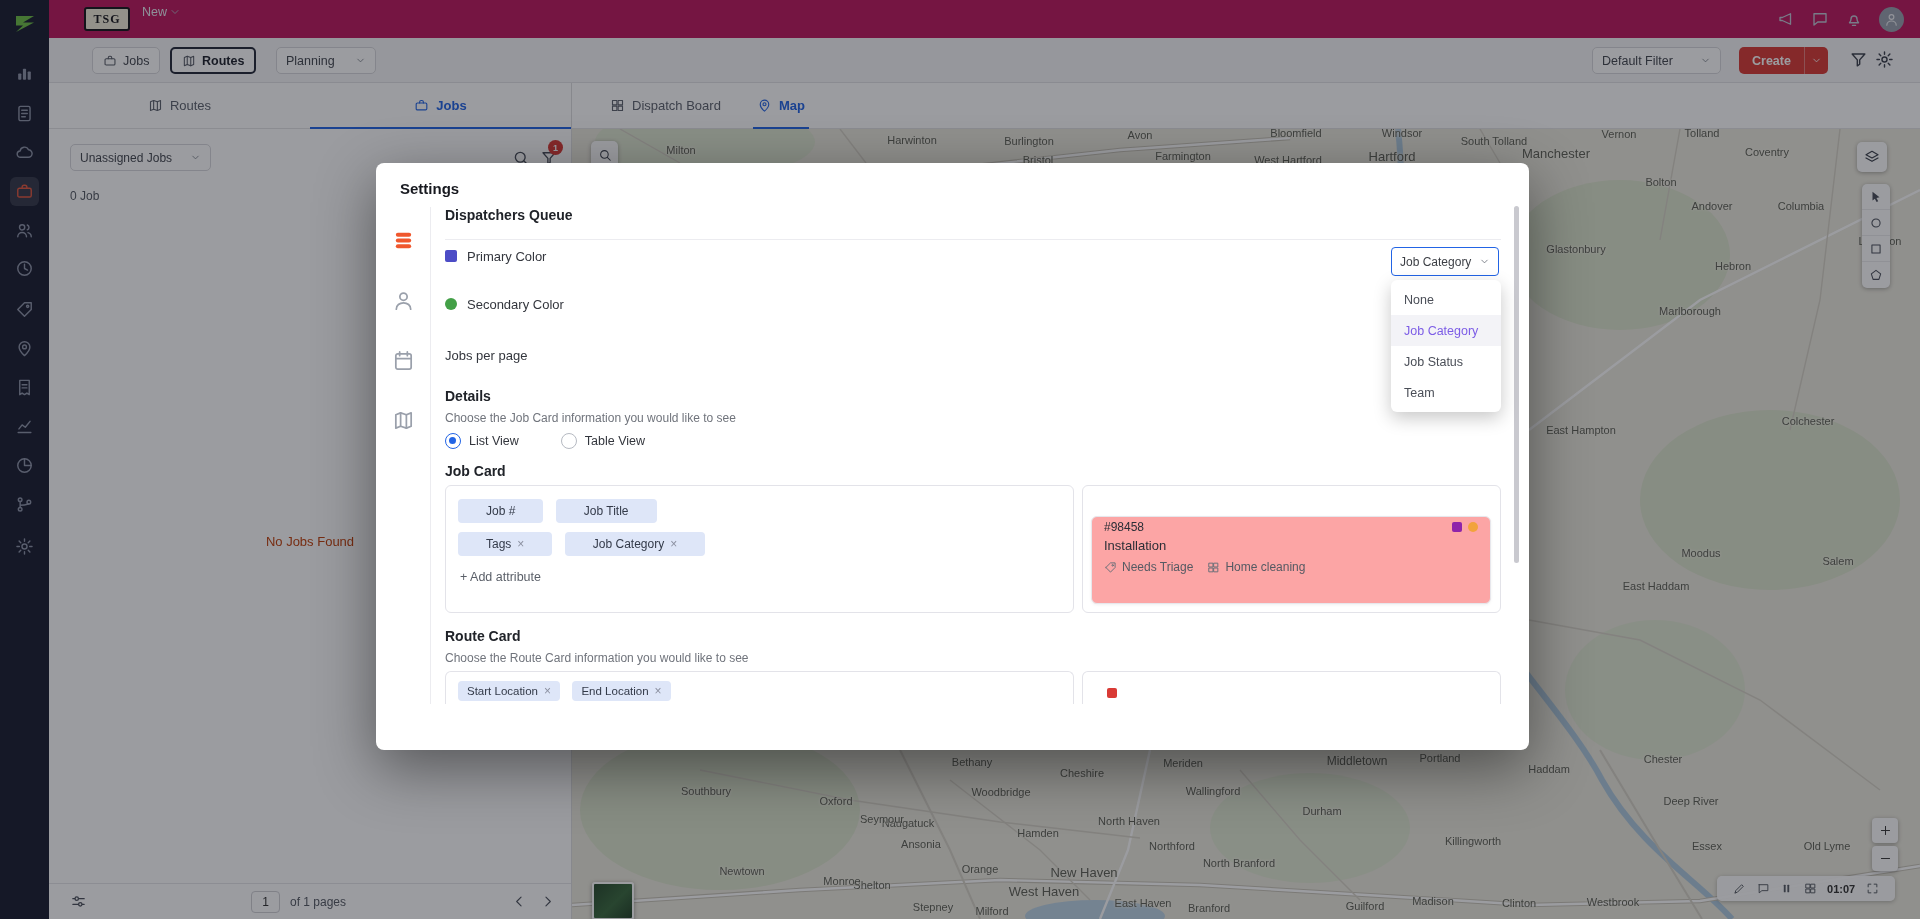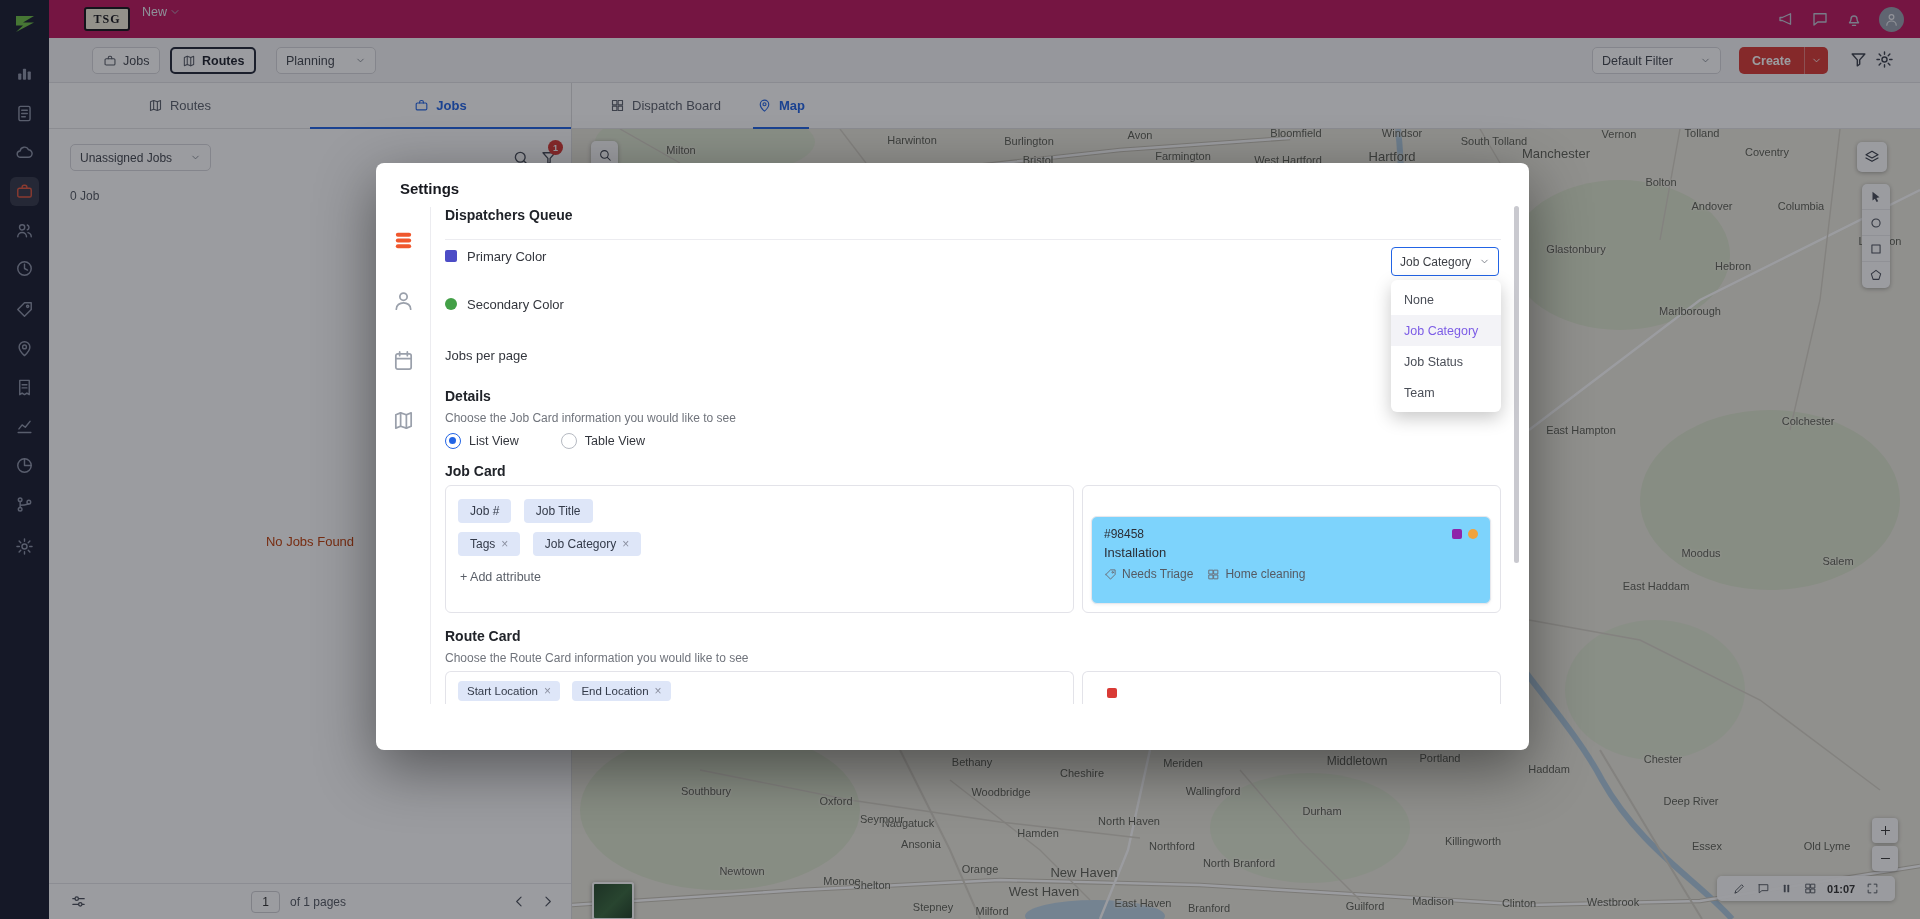--- a/index.html
+++ b/index.html
@@ -116,26 +116,26 @@
   .m-select .ic { width:11px; height:11px; color:#6b707a; }
   .m-bold { position:absolute; left:69px; font-size:14px; font-weight:700; color:#202329; }
   .m-sub { position:absolute; left:69px; font-size:12px; color:#70747c; }
   .radio-row { position:absolute; left:69px; top:270px; display:flex; gap:42px; }
   .radio-opt { display:flex; align-items:center; gap:8px; font-size:12.5px; color:#33363d; }
   .radio { width:16px; height:16px; border-radius:50%; border:1.5px solid #b6bac2; background:#fff; position:relative; }
   .radio.on { border-color:#2264e5; }
   .radio.on::after { content:""; position:absolute; left:3px; top:3px; width:7px; height:7px; border-radius:50%; background:#2264e5; }
   .jcard { position:absolute; border:1px solid #e3e3e9; border-radius:6px; background:#fff; }
   .chip { display:inline-flex; align-items:center; gap:6px; background:#dee6f8; color:#333a49; font-size:12px;
-          padding:5px 12px; border-radius:4px; margin-right:8px; }
+          padding:5px 28px; border-radius:4px; margin-right:8px; }
   .chip .x { color:#8b90a0; font-size:12px; line-height:1; }
   .chip .x::after { content:"×"; }
   .add-attr { position:absolute; left:14px; top:84px; font-size:12.5px; color:#5a5f68; }
   .preview-card { position:absolute; left:8px; top:30px; width:400px; height:88px; border:1px solid #e7e7ec; border-radius:6px;
-                  box-shadow:0 1px 3px rgba(0,0,0,0.06); padding:10px 12px; background:#7dd3fc; }
+                  box-shadow:0 1px 3px rgba(0,0,0,0.06); padding:3px 12px; background:#fca5a5; }
   .pc-row1 { display:flex; justify-content:space-between; align-items:center; }
   .pc-num { font-size:12px; color:#2b2e36; }
   .pc-marks { display:flex; gap:6px; align-items:center; }
   .pc-sq { width:10px; height:10px; border-radius:2px; }
   .pc-dot { width:10px; height:10px; border-radius:50%; }
   .pc-title { font-size:13px; color:#2b2e36; margin-top:4px; }
   .pc-meta { display:flex; gap:14px; margin-top:7px; align-items:center; }
   .pc-meta .mi { display:flex; gap:5px; align-items:center; font-size:12px; color:#555a63; }
   .pc-meta .ic { width:13px; height:13px; color:#6a6f78; }
   .clip-card { overflow:hidden; border-bottom:none; border-radius:6px 6px 0 0; }

